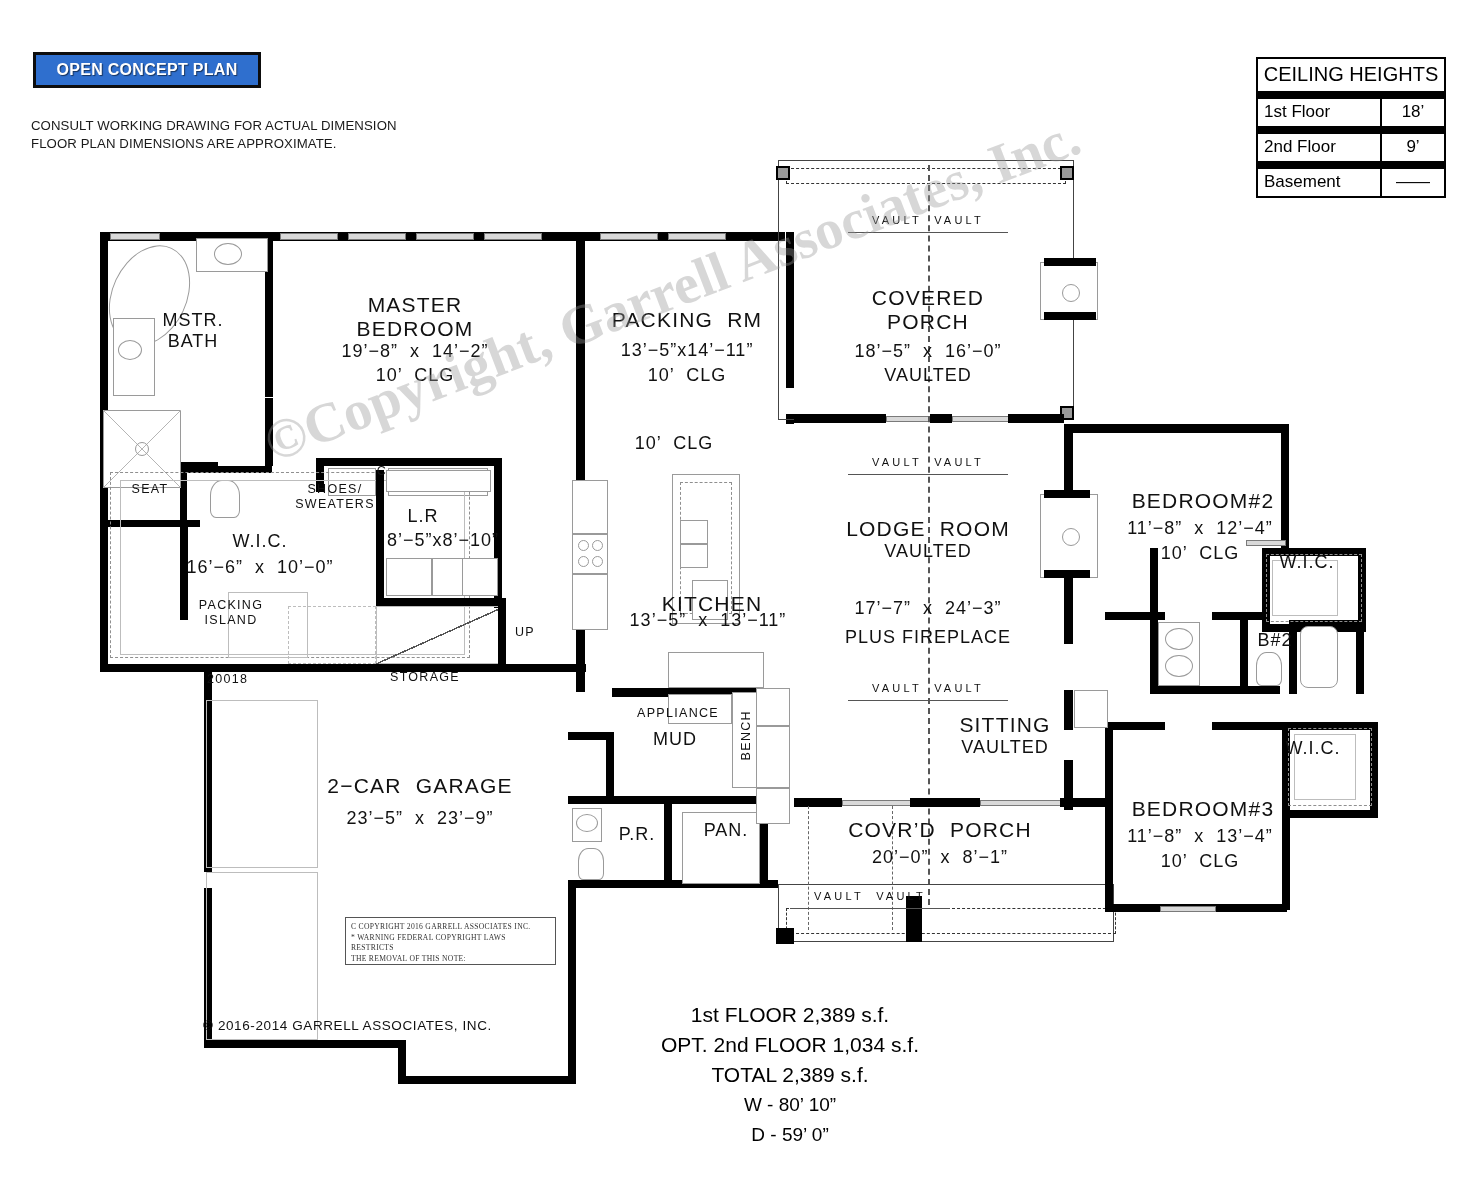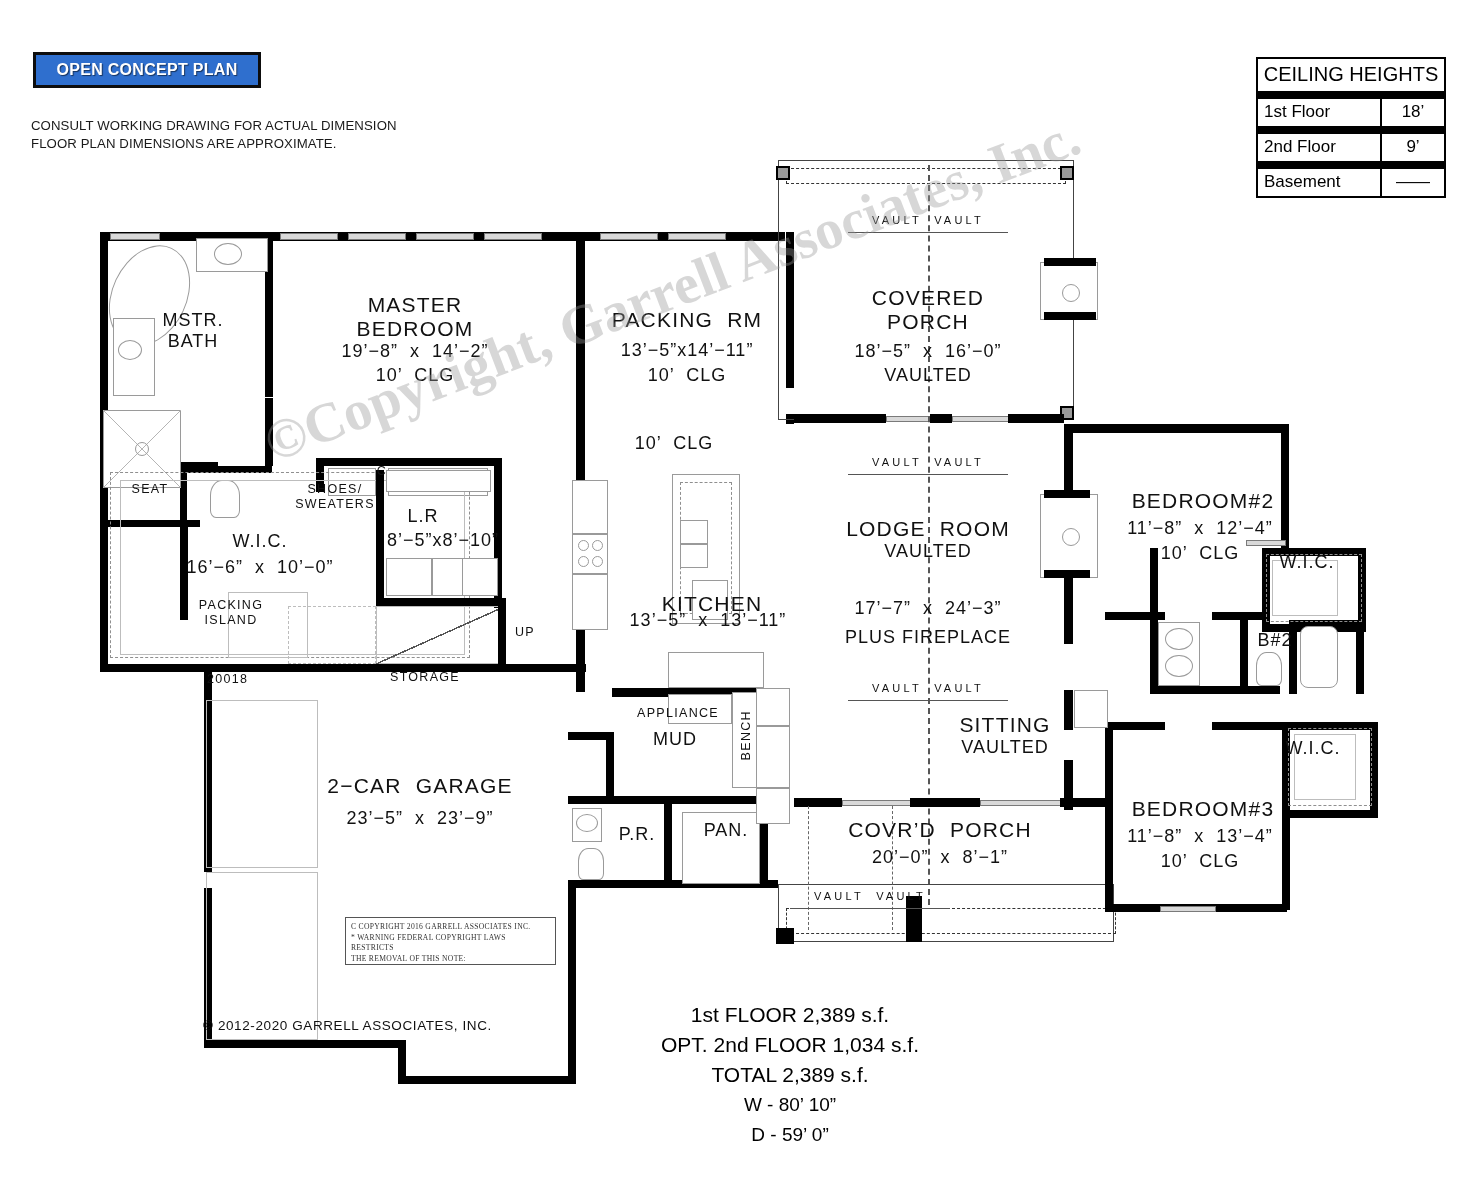--- a/index.html
+++ b/index.html
@@ -357,21 +357,21 @@
 </div>
 
 <div id="wm">©Copyright, Garrell Associates, Inc.</div>
 
 <div id="cpbox">
   <div>C  COPYRIGHT 2016 GARRELL ASSOCIATES INC.</div>
   <div>* WARNING FEDERAL COPYRIGHT LAWS RESTRICTS</div>
   <div>THE REMOVAL OF THIS NOTE:</div>
 </div>
 
-<div id="cpline">© 2012-2020 GARRELL ASSOCIATES, INC.</div>
+<div id="cpline">© 2016-2014 GARRELL ASSOCIATES, INC.</div>
 
 <div id="sum">
   <div>1st FLOOR  2,389 s.f.</div>
   <div>OPT. 2nd FLOOR 1,034 s.f.</div>
   <div>TOTAL  2,389 s.f.</div>
   <div>W - 80’ 10”</div>
   <div>D - 59’ 0”</div>
 </div>
 
 </body></html>

